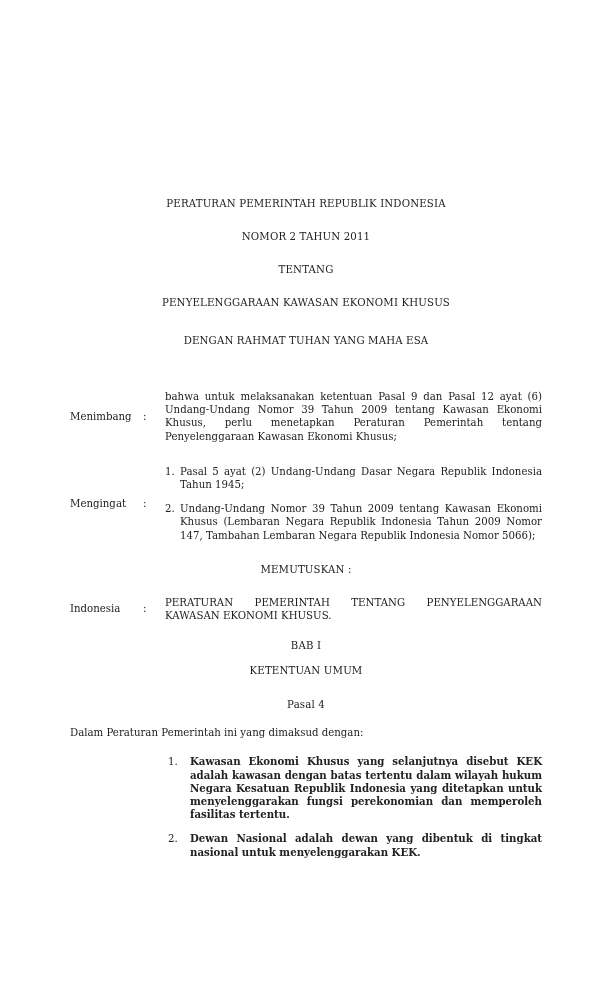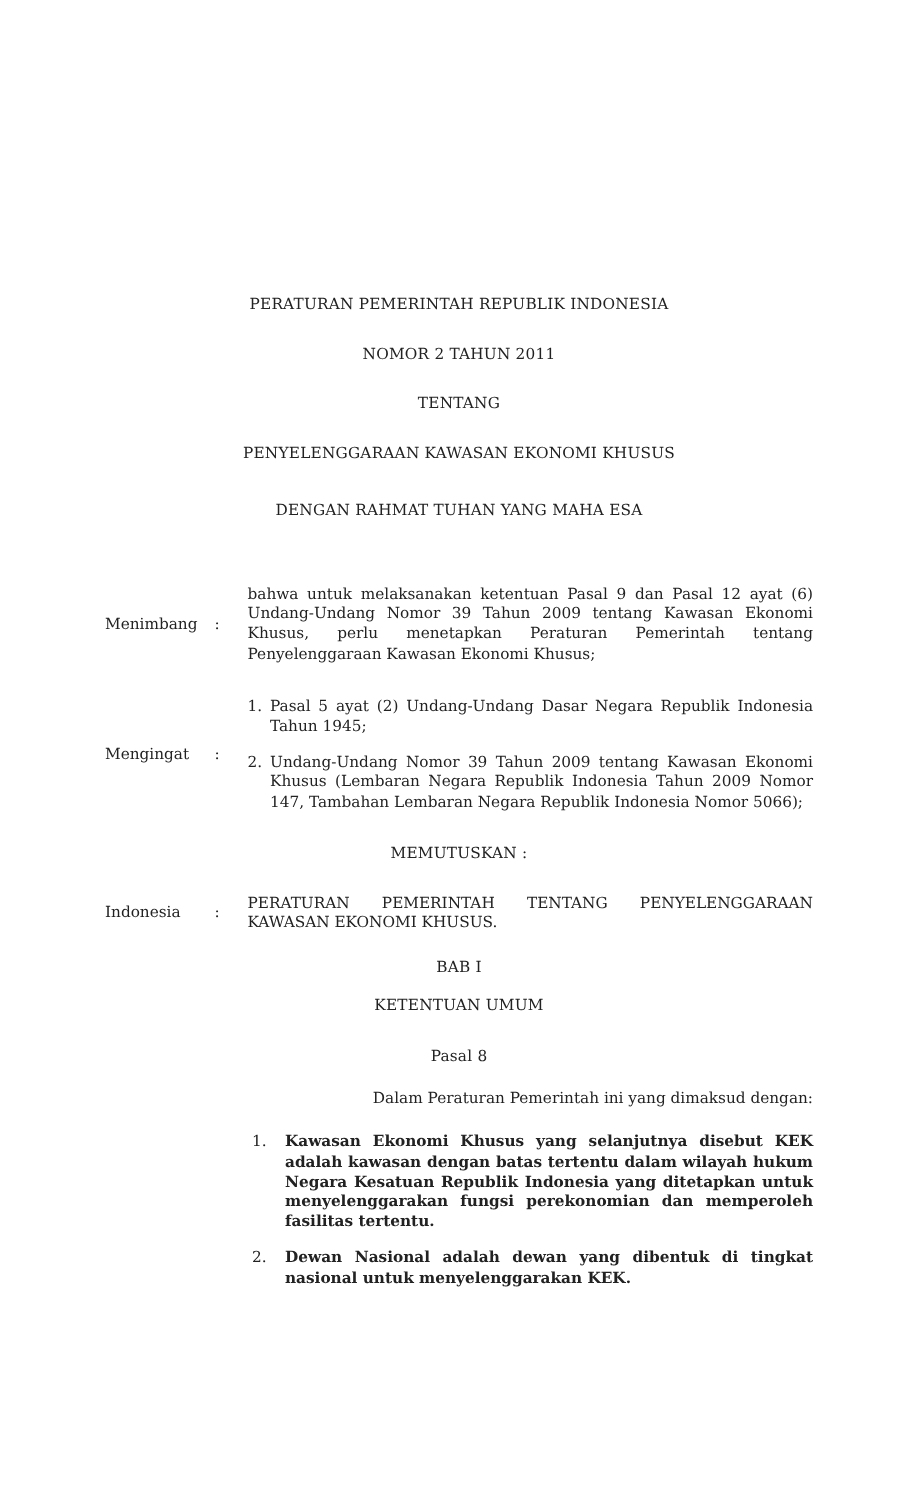--- a/index.html
+++ b/index.html
@@ -118,21 +118,21 @@
     width: 22px;
   }
   .defs .def-text {
     flex: 1 1 auto;
     text-align: justify;
     text-justify: inter-word;
     font-weight: bold;
   }
 
   .intro-line {
-    text-align: right;
+    text-align: left;
     font-size: 10.2px;
     line-height: 13.2px;
   }
 
   .continuation {
     text-align: right;
     font-size: 10.2px;
     line-height: 13.2px;
     padding-right: 12px;
   }
@@ -198,21 +198,21 @@
     </div>
 
     <div class="gap-18"></div>
 
     <div class="center-line">BAB I</div>
     <div class="gap-13"></div>
     <div class="center-line">KETENTUAN UMUM</div>
 
     <div class="gap-22"></div>
 
-    <div class="center-line">Pasal 8</div>
+    <div class="center-line">Pasal 4</div>
     <div class="gap-15"></div>
     <div class="intro-line">Dalam Peraturan Pemerintah ini yang dimaksud dengan:</div>
 
     <div class="gap-16"></div>
 
     <ul class="defs">
       <li class="def-item">
         <span class="def-num">1.</span>
         <span class="def-text">Kawasan Ekonomi Khusus yang selanjutnya disebut KEK adalah kawasan dengan batas tertentu dalam wilayah hukum Negara Kesatuan Republik Indonesia yang ditetapkan untuk menyelenggarakan fungsi perekonomian dan memperoleh fasilitas tertentu.</span>
       </li>

